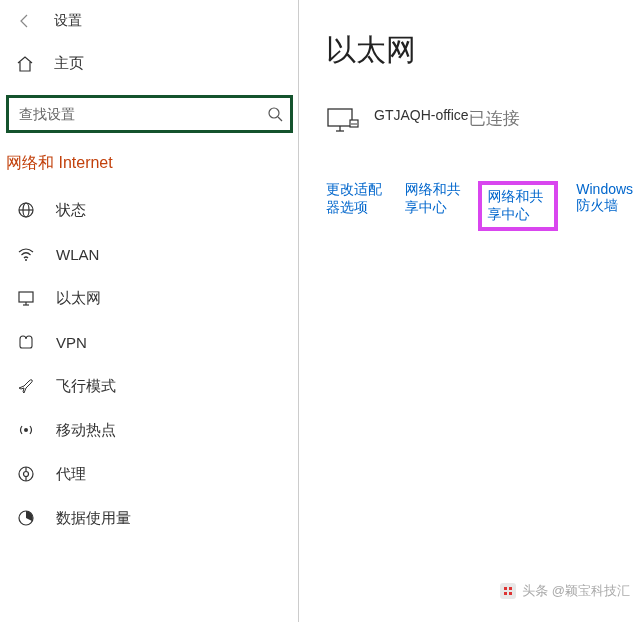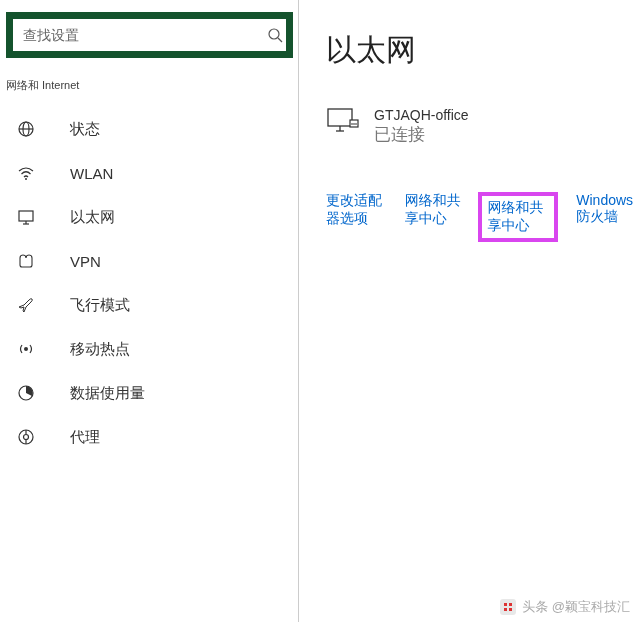--- a/index.html
+++ b/index.html
@@ -5,51 +5,67 @@
     * { margin: 0; padding: 0; box-sizing: border-box; font-family: "Microsoft YaHei", "Segoe UI", sans-serif; }
     body { width: 640px; height: 622px; background: #fff; overflow: hidden; position: relative; }
     .container { display: flex; height: 100%; }
     .sidebar { width: 300px; padding: 12px 0 0 0; border-right: 1px solid transparent; position: relative; }
     .header-row { display: flex; align-items: center; padding: 0 16px 14px 16px; gap: 20px; }
     .back-icon { width: 18px; height: 18px; display: flex; align-items: center; justify-content: center; color: #888; }
     .header-title { font-size: 14px; color: #333; }
     .home-row { display: flex; align-items: center; padding: 10px 16px; gap: 20px; margin-bottom: 12px; }
     .home-label { font-size: 15px; color: #333; }
     .search-wrap { margin: 0 6px 20px 6px; position: relative; }
-    .search-input { width: 100%; border: 7px solid #14532d; padding: 8px 36px 8px 10px; font-size: 14px; outline: none; }
+    .search-input { width: 100%; border: 3px solid #14532d; padding: 8px 36px 8px 10px; font-size: 14px; outline: none; }
     .search-input::placeholder { color: #666; }
     .search-icon-btn { position: absolute; right: 6px; top: 50%; transform: translateY(-50%); width: 24px; height: 24px; display: flex; align-items: center; justify-content: center; color: #555; }
-    .section-title { font-size: 11px; color: #404040; padding: 0 2px 14px 6px; font-weight: 400; }
+    .section-title { font-size: 16px; color: #c2410c; padding: 0 2px 14px 6px; font-weight: 400; }
     .nav-list { }
-    .nav-item { display: flex; align-items: center; padding: 12px 16px; gap: 34px; cursor: default; }
+    .nav-item { display: flex; align-items: center; padding: 12px 16px; gap: 20px; cursor: default; }
     .nav-item .nav-icon { width: 20px; height: 20px; display: flex; align-items: center; justify-content: center; color: #333; }
     .nav-label { font-size: 15px; color: #333; }
     .divider { position: absolute; right: 0; top: 0; bottom: 0; width: 1px; background: #ccc; }
     .main { flex: 1; padding: 30px 0 0 26px; position: relative; }
     .main-title { font-size: 30px; font-weight: 400; color: #222; margin-bottom: 36px; }
     .net-row { display: flex; align-items: flex-start; gap: 14px; margin-bottom: 46px; }
     .net-icon { width: 34px; height: 28px; display: flex; align-items: center; justify-content: center; color: #333; }
-    .net-text { display: flex; flex-direction: column; }
+    .net-text { display: flex; flex-direction: row; }
     .net-name { font-size: 14px; color: #333; }
     .net-status { font-size: 17px; color: #777; }
     .sub-title { font-size: 19px; color: #333; margin-bottom: 18px; position: relative; }
     .link-list { display: flex; flex-direction: row; gap: 18px; }
     .link-item { color: #0066cc; font-size: 14px; cursor: pointer; width: fit-content; }
     .highlight-box { border: 4px solid #d946ef; padding: 3px 6px; margin-left: -6px; }
-    .watermark { position: absolute; right: 10px; bottom: 6px; font-size: 13px; color: #aaa; display: flex; align-items: center; gap: 6px; }
+    .watermark { position: absolute; right: 10px; bottom: 22px; font-size: 13px; color: #aaa; display: flex; align-items: center; gap: 6px; }
     .wm-icon { width: 16px; height: 16px; border-radius: 3px; background: #e8e8e8; display: flex; align-items: center; justify-content: center; }
     svg { display: block; }
   </style>
 </head>
 <body>
 
 <div class="container">
   <div class="sidebar">
 
-
+    <div class="header-row">
+      <span class="back-icon">
+        <svg width="16" height="16" viewBox="0 0 16 16">
+            <path d="M10 2 L4 8 L10 14" stroke="#888" stroke-width="1.2" fill="none"></path>
+          </svg>
+      </span>
+      <span class="header-title">设置</span>
+    </div>
+
+    <div class="home-row">
+      <span class="nav-icon">
+        <svg width="18" height="18" viewBox="0 0 18 18">
+            <path d="M2 8 L9 2 L16 8 M4 7 V16 H14 V7" stroke="#333" stroke-width="1.2" fill="none"></path>
+          </svg>
+      </span>
+      <span class="home-label">主页</span>
+    </div>
 
     <div class="search-wrap">
       <input class="search-input" placeholder="查找设置" style="">
       <span class="search-icon-btn">
         <svg width="16" height="16" viewBox="0 0 16 16">
             <circle cx="7" cy="7" r="5" stroke="#555" stroke-width="1.2" fill="none"></circle>
             <line x1="11" y1="11" x2="15" y2="15" stroke="#555" stroke-width="1.2"></line>
           </svg>
       </span>
     </div>
@@ -115,36 +131,36 @@
               <path d="M5 5 Q2 9 5 13 M13 5 Q16 9 13 13" stroke="#333" stroke-width="1.2" fill="none"></path>
             </svg>
         </span>
         <span class="nav-label">移动热点</span>
       </div>
 
       <div class="nav-item">
         <span class="nav-icon">
           <svg width="18" height="18" viewBox="0 0 18 18">
               <circle cx="9" cy="9" r="7" stroke="#333" stroke-width="1.2" fill="none"></circle>
-              <path d="M9 2 A7 7 0 0 1 15 12 L9 9 Z" fill="#333"></path>
-            </svg>
-        </span>
-        <span class="nav-label">数据使用量</span>
-      </div>
-
-      <div class="nav-item">
-        <span class="nav-icon">
-          <svg width="18" height="18" viewBox="0 0 18 18">
-              <circle cx="9" cy="9" r="7" stroke="#333" stroke-width="1.2" fill="none"></circle>
               <circle cx="9" cy="9" r="2.5" stroke="#333" stroke-width="1.2" fill="none"></circle>
               <line x1="9" y1="2" x2="9" y2="6" stroke="#333" stroke-width="1.2"></line>
               <line x1="9" y1="12" x2="9" y2="16" stroke="#333" stroke-width="1.2"></line>
             </svg>
         </span>
         <span class="nav-label">代理</span>
+      </div>
+
+      <div class="nav-item">
+        <span class="nav-icon">
+          <svg width="18" height="18" viewBox="0 0 18 18">
+              <circle cx="9" cy="9" r="7" stroke="#333" stroke-width="1.2" fill="none"></circle>
+              <path d="M9 2 A7 7 0 0 1 15 12 L9 9 Z" fill="#333"></path>
+            </svg>
+        </span>
+        <span class="nav-label">数据使用量</span>
       </div>
     </div>
 
     <div class="divider"></div>
   </div>
 
   <div class="main">
     <div class="main-title">以太网</div>
 
     <div class="net-row">

